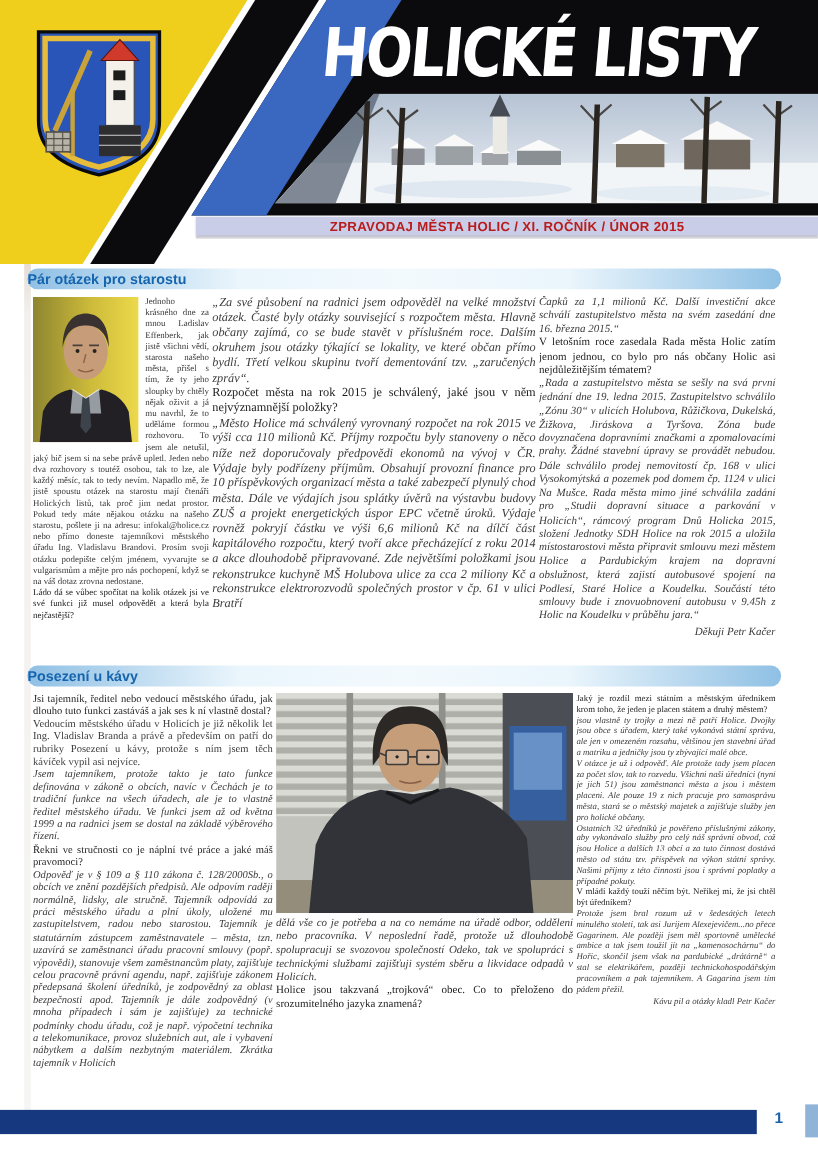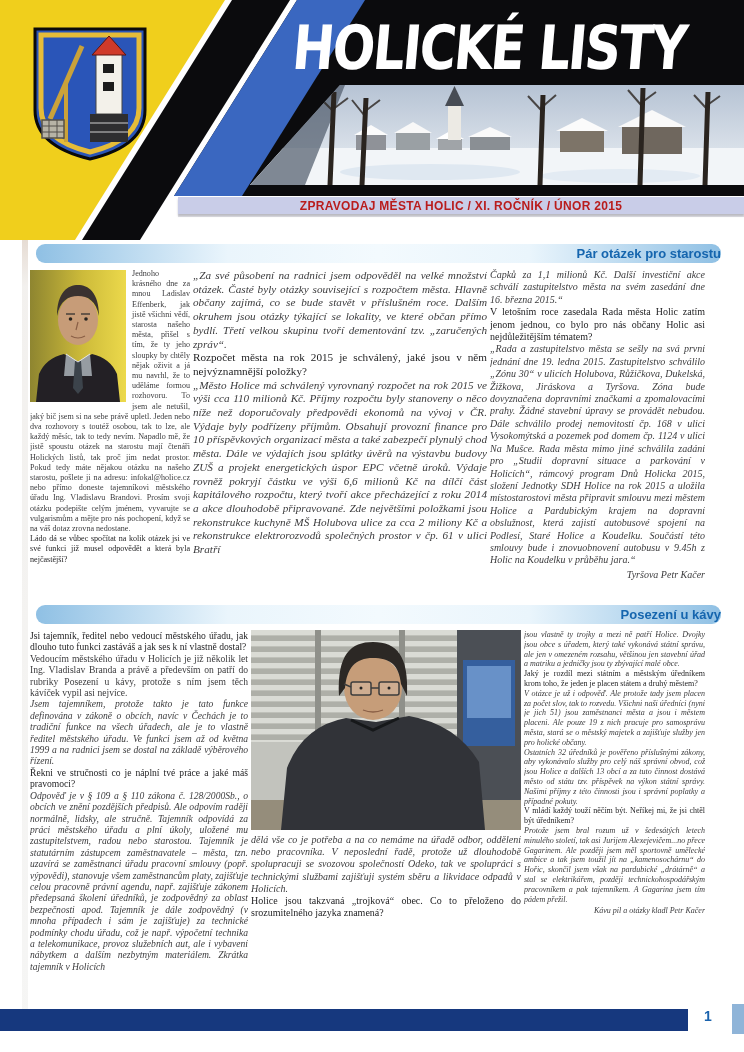--- a/index.html
+++ b/index.html
@@ -14,23 +14,23 @@
             letter-spacing:-2px;white-space:nowrap;
             transform:skewX(-5deg) scaleY(1.22);transform-origin:left top;}
   .coa{position:absolute;left:30px;top:24px;}
   .issue-band{position:absolute;left:178px;top:197px;width:566px;height:17px;
               background:#c9cde8;display:flex;align-items:center;justify-content:center;
               box-shadow:0 2px 2px rgba(60,60,80,.25);}
   .issue-band span{font-family:"Liberation Sans",sans-serif;font-weight:700;
                    font-size:12px;color:#b91c1c;letter-spacing:.3px;white-space:nowrap;}
 
   
-  .secbar{position:absolute;left:36px;width:685px;height:19px;border-radius:9px;
+  .secbar{position:absolute;left:25px;width:685px;height:19px;border-radius:9px;
           background:linear-gradient(90deg,#8fc0e4 0%,#eaf5fc 28%,#f3fafe 50%,#eaf5fc 72%,#8fc0e4 100%);
-          display:flex;align-items:center;justify-content:flex-end;}
+          display:flex;align-items:center;justify-content:flex-start;}
   .secbar span{font-family:"Liberation Sans",sans-serif;font-weight:700;font-size:13px;
                color:#1565ae;}
   #a1bar{top:244px;} #a2bar{top:605px;}
 
   
   .cols{position:absolute;left:30px;display:flex;gap:3px;overflow:hidden;}
   #a1cols{top:269px;width:685px;height:333px;}
   #a2cols{top:630px;width:685px;height:378px;}
   .col{color:#3b3b3d;text-align:justify;overflow:hidden;}
   .a1c1{width:160px;font-size:8.1px;line-height:10.2px;}
@@ -159,21 +159,21 @@
     <div class="col a1c2">
       <p class="blk i">„Za své působení na radnici jsem odpověděl na velké množství otázek. Časté byly otázky související s rozpočtem města. Hlavně občany zajímá, co se bude stavět v příslušném roce. Dalším okruhem jsou otázky týkající se lokality, ve které občan přímo bydlí. Třetí velkou skupinu tvoří dementování tzv. „zaručených zpráv“.</p>
       <p class="blk b">Rozpočet města na rok 2015 je schválený, jaké jsou v něm nejvýznamnější položky?</p>
       <p class="blk i">„Město Holice má schválený vyrovnaný rozpočet na rok 2015 ve výši cca 110 milionů Kč. Příjmy rozpočtu byly stanoveny o něco níže než doporučovaly předpovědi ekonomů na vývoj v ČR. Výdaje byly podřízeny příjmům. Obsahují provozní finance pro 10 příspěvkových organizací města a také zabezpečí plynulý chod města. Dále ve výdajích jsou splátky úvěrů na výstavbu budovy ZUŠ a projekt energetických úspor EPC včetně úroků. Výdaje rovněž pokryjí částku ve výši 6,6 milionů Kč na dílčí část kapitálového rozpočtu, který tvoří akce přecházející z roku 2014 a akce dlouhodobě připravované. Zde největšími položkami jsou rekonstrukce kuchyně MŠ Holubova ulice za cca 2 miliony Kč a rekonstrukce elektrorozvodů společných prostor v čp. 61 v ulici Bratří</p>
     </div>
 
     <div class="col a1c3">
       <p class="blk i">Čapků za 1,1 milionů Kč. Další investiční akce schválí zastupitelstvo města na svém zasedání dne 16. března 2015.“</p>
       <p class="blk b">V letošním roce zasedala Rada města Holic zatím jenom jednou, co bylo pro nás občany Holic asi nejdůležitějším tématem?</p>
       <p class="blk i">„Rada a zastupitelstvo města se sešly na svá první jednání dne 19. ledna 2015. Zastupitelstvo schválilo „Zónu 30“ v ulicích Holubova, Růžičkova, Dukelská, Žižkova, Jiráskova a Tyršova. Zóna bude dovyznačena dopravními značkami a zpomalovacími prahy. Žádné stavební úpravy se provádět nebudou. Dále schválilo prodej nemovitostí čp. 168 v ulici Vysokomýtská a pozemek pod domem čp. 1124 v ulici Na Mušce. Rada města mimo jiné schválila zadání pro „Studii dopravní situace a parkování v Holicích“, rámcový program Dnů Holicka 2015, složení Jednotky SDH Holice na rok 2015 a uložila místostarostovi města připravit smlouvu mezi městem Holice a Pardubickým krajem na dopravní obslužnost, která zajistí autobusové spojení na Podlesí, Staré Holice a Koudelku. Součástí této smlouvy bude i znovuobnovení autobusu v 9.45h z Holic na Koudelku v průběhu jara.“</p>
-      <p class="blk sg">Tyršova Petr Kačer</p>
+      <p class="blk sg">Děkuji Petr Kačer</p>
     </div>
   </div>
 
   <div class="secbar" id="a2bar">
     <span>Posezení u kávy</span>
   </div>
 
   <div class="cols" id="a2cols">
     <div class="col a2c1">
       <p class="blk b">Jsi tajemník, ředitel nebo vedoucí městského úřadu, jak dlouho tuto funkci zastáváš a jak ses k ní vlastně dostal?</p>
@@ -209,22 +209,22 @@
         <circle cx="110" cy="58" r="1.5" fill="#222"></circle>
         <circle cx="138" cy="58" r="1.5" fill="#222"></circle>
         <path d="M112,80 Q122,84 132,80" stroke="#8a5f46" stroke-width="1.3" fill="none"></path>
         <path d="M100,90 L122,100 L148,88" stroke="#16181a" stroke-width="3" fill="none"></path>
       </svg>
       <p class="blk i">dělá vše co je potřeba a na co nemáme na úřadě odbor, oddělení nebo pracovníka. V neposlední řadě, protože už dlouhodobě spolupracuji se svozovou společností Odeko, tak ve spolupráci s technickými službami zajišťuji systém sběru a likvidace odpadů v Holicích.</p>
       <p class="blk b">Holice jsou takzvaná „trojková“ obec. Co to přeloženo do srozumitelného jazyka znamená?</p>
     </div>
 
     <div class="col a2c3">
+      <p class="blk b">Jaký je rozdíl mezi státním a městským úředníkem krom toho, že jeden je placen státem a druhý městem?</p>
       <p class="blk i">jsou vlastně ty trojky a mezi ně patří Holice. Dvojky jsou obce s úřadem, který také vykonává státní správu, ale jen v omezeném rozsahu, většinou jen stavební úřad a matriku a jedničky jsou ty zbývající malé obce.</p>
-      <p class="blk b">Jaký je rozdíl mezi státním a městským úředníkem krom toho, že jeden je placen státem a druhý městem?</p>
       <p class="blk i">V otázce je už i odpověď. Ale protože tady jsem placen za počet slov, tak to rozvedu. Všichni naši úředníci (nyní je jich 51) jsou zaměstnanci města a jsou i městem placeni. Ale pouze 19 z nich pracuje pro samosprávu města, stará se o městský majetek a zajišťuje služby jen pro holické občany.</p>
       <p class="blk i">Ostatních 32 úředníků je pověřeno příslušnými zákony, aby vykonávalo služby pro celý náš správní obvod, což jsou Holice a dalších 13 obcí a za tuto činnost dostává město od státu tzv. příspěvek na výkon státní správy. Našimi příjmy z této činnosti jsou i správní poplatky a případné pokuty.</p>
       <p class="blk b">V mládí každý touží něčím být. Neříkej mi, že jsi chtěl být úředníkem?</p>
       <p class="blk i">Protože jsem bral rozum už v šedesátých letech minulého století, tak asi Jurijem Alexejevičem...no přece Gagarinem. Ale později jsem měl sportovně umělecké ambice a tak jsem toužil jít na „kamenosochárnu“ do Hořic, skončil jsem však na pardubické „drátárně“ a stal se elektrikářem, později technickohospodářským pracovníkem a pak tajemníkem. A Gagarina jsem tím pádem přežil.</p>
       <p class="blk sg">Kávu pil a otázky kladl Petr Kačer</p>
     </div>
   </div>
 
   <div class="footer-bar"></div>
   <div class="page-num">1</div>

